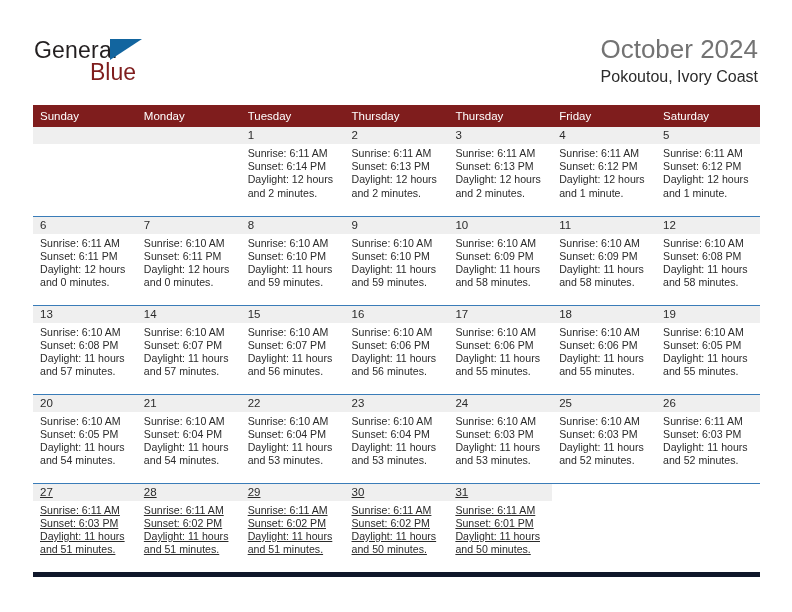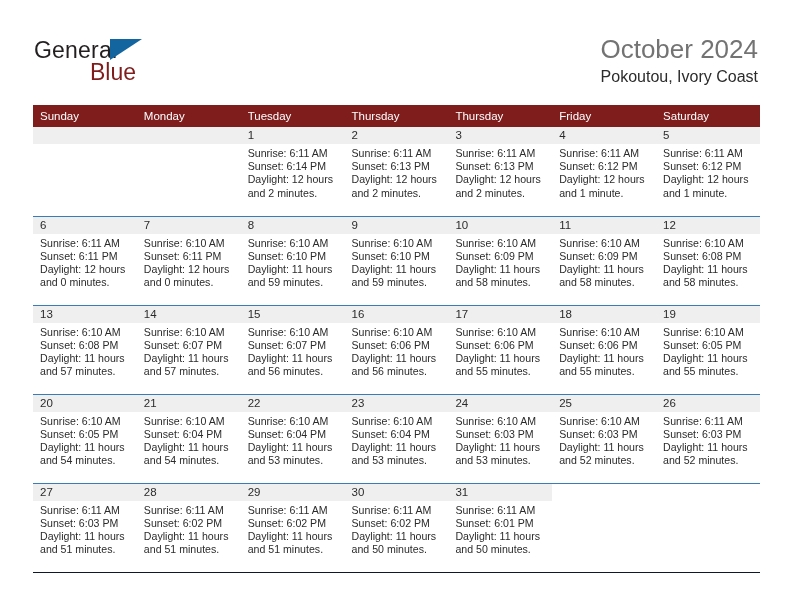--- a/index.html
+++ b/index.html
@@ -112,21 +112,22 @@
   tbody td {
     vertical-align: top;
     padding: 0;
     border: none;
     border-bottom: 1px solid #3a7cb8;
     height: 89px;
     box-sizing: border-box;
     background: #ffffff;
   }
   tbody tr.week:last-child td {
-    border-bottom: 1px solid #0f172a;
+    border-bottom: 5px solid #0f172a;
+    text-decoration: underline;
   }
 
   .cell {
     position: relative;
     height: 88px;
     box-sizing: border-box;
   }
   .daynum {
     background: #efefef;
     height: 17px;

